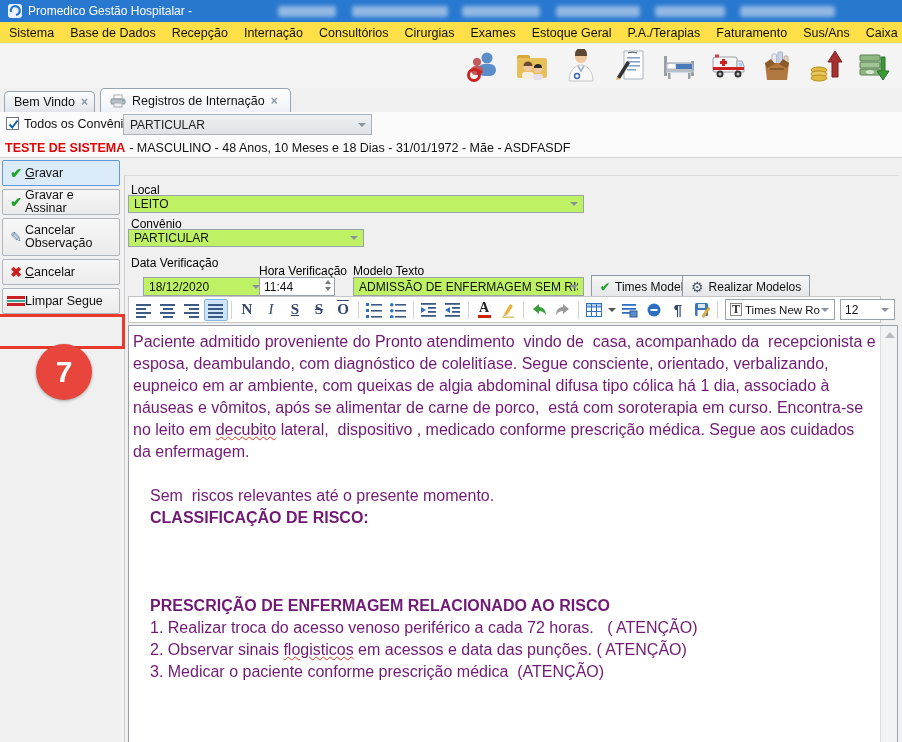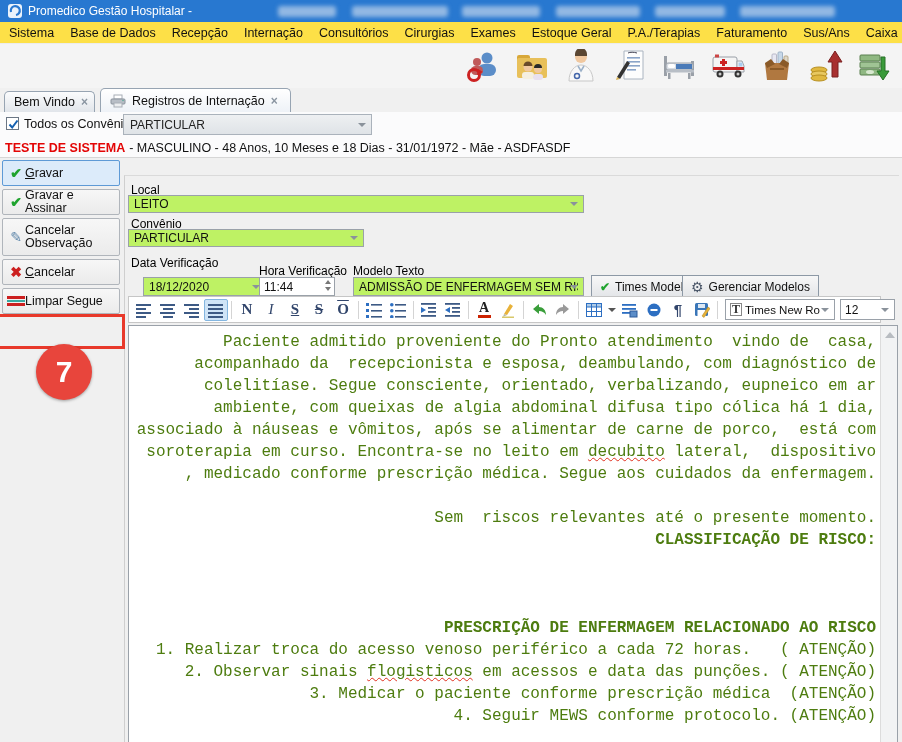--- a/index.html
+++ b/index.html
@@ -144,22 +144,22 @@
 
   
   #editor { position:absolute; left:3px; top:149px; width:770px; height:418px;
     background:#fff; border:1px solid #9aa1a9; overflow:hidden; }
   #edscroll { position:absolute; right:0; top:0; width:17px; height:418px;
     background:#f2f3f4; border-left:1px solid #dcdcdc; }
   #edscroll .up { position:absolute; left:4px; top:6px; width:0; height:0;
     border-left:5px solid transparent; border-right:5px solid transparent;
     border-bottom:6px solid #b8bcc1; }
   #edcontent { position:absolute; left:0; top:0; right:17px; bottom:0;
-    padding:5px 4px 0 4px; font-family:Liberation Mono, monospace; font-size:16px;
-    line-height:22px; color:#4d7c0f;text-align:right; }
+    padding:5px 4px 0 4px; font-family:Liberation Sans, sans-serif; font-size:16px;
+    line-height:22px; color:#701a75; }
   .ed-par, .ed-line { white-space:pre-wrap; min-height:22px; }
   .ind { padding-left:17px; }
   .bold { font-weight:bold; }
   .miss { text-decoration:underline; text-decoration-style:wavy; text-decoration-color:#e03020;
     text-decoration-thickness:1px; }
 </style>
 </head>
 <body>
 
 <div id="titlebar">
@@ -393,21 +393,21 @@
       <span style="overflow:hidden;white-space:nowrap">ADMISSÃO DE ENFERMAGEM SEM RISCOS</span>
       <span class="combo-arrow"></span>
     </div>
 
     <div class="gbtn" id="btn-usar">
       <span class="ck">✔</span>
       <span>Times Modelo</span>
     </div>
     <div class="gbtn" id="btn-gerenciar">
       <span class="gear">⚙</span>
-      <span>Gerenciar Modelos</span>
+      <span>Realizar Modelos</span>
     </div>
 
     <div id="edtoolbar">
       <span class="tbtn">
           <svg width="16" height="16" viewBox="0 0 16 16">
             <rect y="2" width="15" height="2" fill="#3d5a85"></rect>
             <rect y="6" width="10" height="2" fill="#3d5a85"></rect>
             <rect y="10" width="15" height="2" fill="#3d5a85"></rect>
             <rect y="14" width="10" height="2" fill="#3d5a85"></rect>
           </svg>
@@ -573,21 +573,20 @@
         <div class="ed-line"></div>
         <div class="ed-line ind">Sem  riscos relevantes até o presente momento.</div>
         <div class="ed-line ind bold">CLASSIFICAÇÃO DE RISCO:</div>
         <div class="ed-line"></div>
         <div class="ed-line"></div>
         <div class="ed-line"></div>
         <div class="ed-line ind bold">PRESCRIÇÃO DE ENFERMAGEM RELACIONADO AO RISCO</div>
         <div class="ed-line ind">1. Realizar troca do acesso venoso periférico a cada 72 horas.   ( ATENÇÃO)</div>
         <div class="ed-line ind"><span>2. Observar sinais </span><span class="miss">flogisticos</span><span> em acessos e data das punções. ( ATENÇÃO)</span></div>
         <div class="ed-line ind">3. Medicar o paciente conforme prescrição médica  (ATENÇÃO)</div>
-        <div class="ed-line ind">4. Seguir MEWS conforme protocolo. (ATENÇÃO)</div>
         <div class="ed-line"></div>
         <div class="ed-line"></div>
 
       </div>
       <div id="edscroll">
         <span class="up"></span>
       </div>
     </div>
   </div>
 

